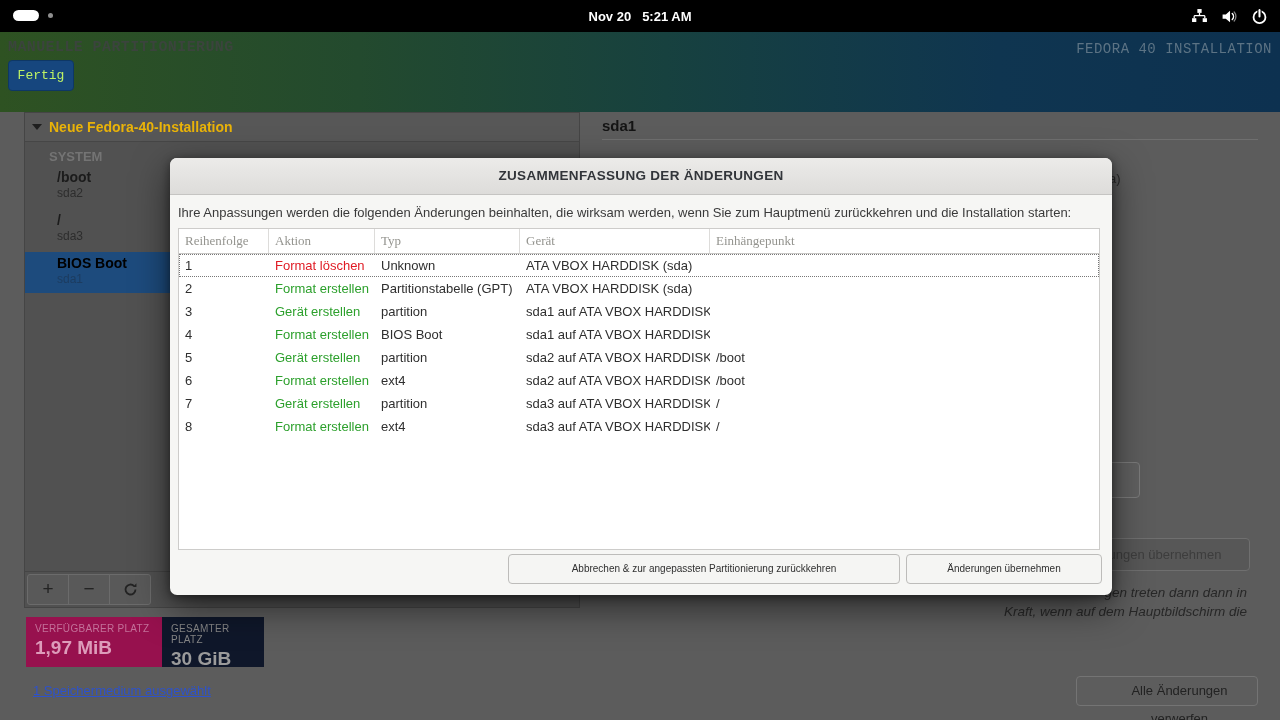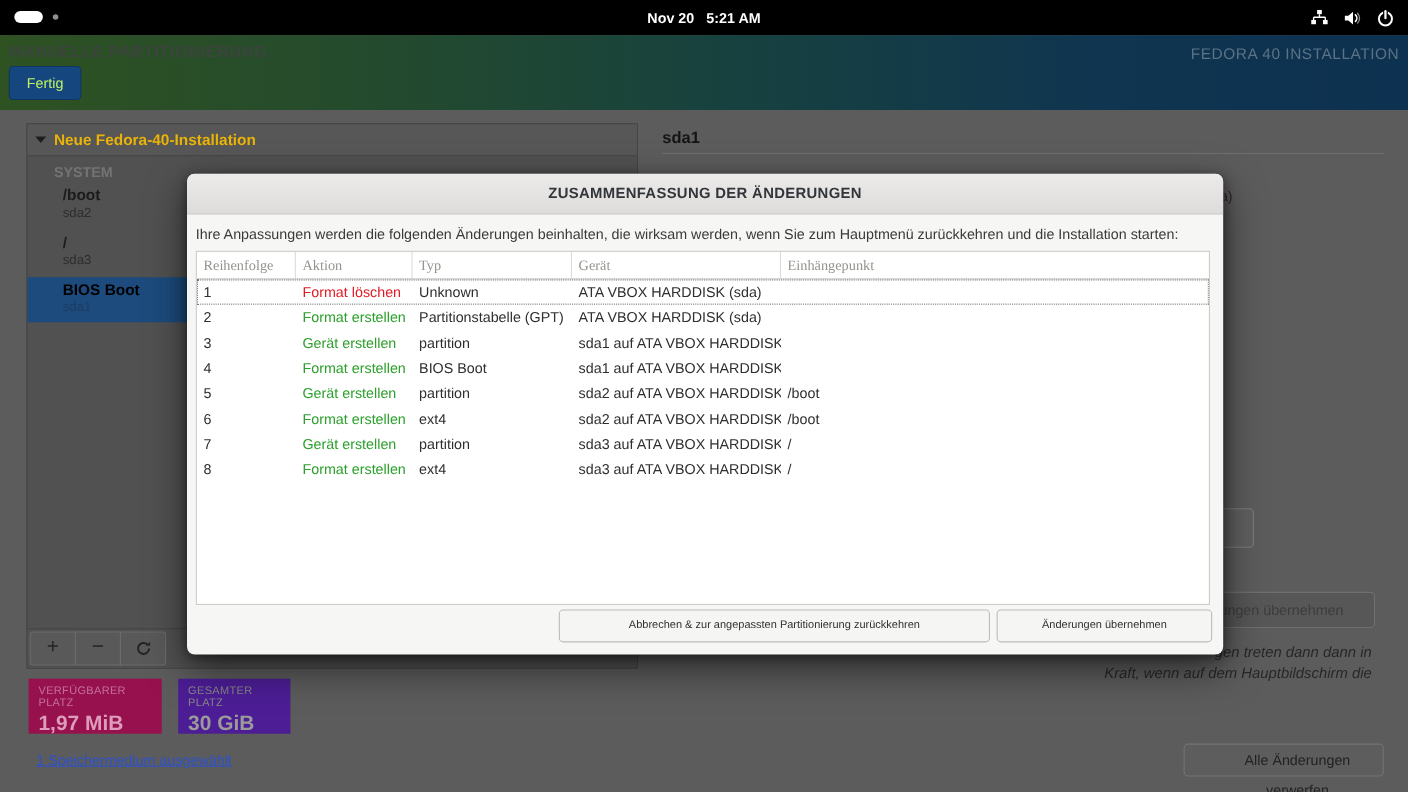--- a/index.html
+++ b/index.html
@@ -9,22 +9,22 @@
   
   .topbar { position:absolute; left:0; top:0; width:1280px; height:32px; background:#000; }
   .ws-box { position:absolute; left:13px; top:10px; display:flex; align-items:center; gap:9px; cursor:pointer; }
   .ws-pill { width:26px; height:11px; border-radius:6px; background:#fff; }
   .ws-dot { width:5px; height:5px; border-radius:50%; background:#8f8f8f; }
   .clock { position:absolute; left:50%; top:0; transform:translateX(-50%); height:32px; display:flex; align-items:center; gap:11px; color:#fff; font-size:13px; font-weight:700; }
   .status { position:absolute; right:12px; top:0; height:32px; display:flex; align-items:center; gap:13px; }
   .status svg { display:block; }
 
   
-  .header { position:absolute; left:0; top:32px; width:1280px; height:68px;
-    background:linear-gradient(90deg,#2e5222 0%,#234a2e 28%,#17413f 52%,#0f3550 78%,#0d3150 100%); }
+  .header { position:absolute; left:0; top:32px; width:1280px; height:80px;
+    background:linear-gradient(90deg,#2e5222 0%,#234a2e 28%,#17413f 52%,#0f3550 78%,#0d3150 100%);font-family:Liberation Mono, monospace; }
   .header-title { position:absolute; left:8px; top:7px; font-size:15px; font-weight:700; letter-spacing:.4px; color:#3b443d; }
   .btn-fertig { position:absolute; left:8px; top:28px; width:66px; height:31px; background:#16467e; border:1px solid #0e3765; border-radius:4px; color:#bef264; font-size:13px; text-align:center; line-height:29px; cursor:pointer; }
   .product { position:absolute; right:8px; top:9px; font-size:14px; letter-spacing:.5px; color:#5c7384; }
 
   
   .panel { position:absolute; left:24px; top:112px; width:556px; height:496px; border:1px solid #454545; background:#515151; }
   .panel-header { height:29px; background:#575757; border-bottom:1px solid #464646; display:flex; align-items:center; padding-left:7px; gap:7px; cursor:pointer; }
   .tri-down { width:0; height:0; border-left:5px solid transparent; border-right:5px solid transparent; border-top:6px solid #1e1e1e; }
   .panel-root { font-size:14px; font-weight:700; color:#eab308; }
   .panel-group { margin:7px 0 2px 24px; font-size:13px; font-weight:700; color:#747474; }
@@ -35,22 +35,22 @@
   .panel-item.selected .plabel { color:#000; }
   .panel-item.selected .pdevice { color:#1c3c60; }
   .panel-toolbar { position:absolute; left:0; right:0; bottom:0; height:36px; border-top:1px solid #454545; background:#515151; }
   .tb-group { position:absolute; left:2px; top:2px; display:flex; }
   .tb-btn { width:42px; height:31px; background:#595959; border:1px solid #6b6b6b; margin-left:-1px; color:#232323; font-size:19px; text-align:center; line-height:28px; cursor:pointer; }
   .tb-btn:first-child { border-radius:3px 0 0 3px; margin-left:0; }
   .tb-btn:last-child { border-radius:0 3px 3px 0; }
   .tb-btn svg { margin-top:6px; }
 
   .badge { position:absolute; top:617px; height:50px; padding:6px 9px; }
-  .badge-avail { left:26px; width:121px; background:#97114e; }
-  .badge-total { left:162px; width:102px; background:#4c1d95; }
+  .badge-avail { left:26px; width:136px; background:#97114e; }
+  .badge-total { left:162px; width:102px; background:#0f172a; }
   .badge .blabel { font-size:10px; letter-spacing:.3px; }
   .badge .bvalue { font-size:19px; font-weight:700; margin-top:3px; }
   .badge-avail .blabel { color:#c4719a; } .badge-avail .bvalue { color:#dd9cba; }
   .badge-total .blabel { color:#868686; } .badge-total .bvalue { color:#9b9b9b; }
 
   .disk-link { position:absolute; left:33px; top:683px; font-size:13px; color:#2d52cc; text-decoration:underline; cursor:pointer; }
   .btn-discard { position:absolute; left:1076px; top:676px; width:182px; height:30px; background:#5d5d5d; border:1px solid #747474; border-radius:4px; color:#222; font-size:13px; text-align:center; line-height:28px; cursor:pointer;padding-left:25px; }
 
   
   .rp-title { position:absolute; left:602px; top:117px; font-size:15px; font-weight:700; color:#141414; }

